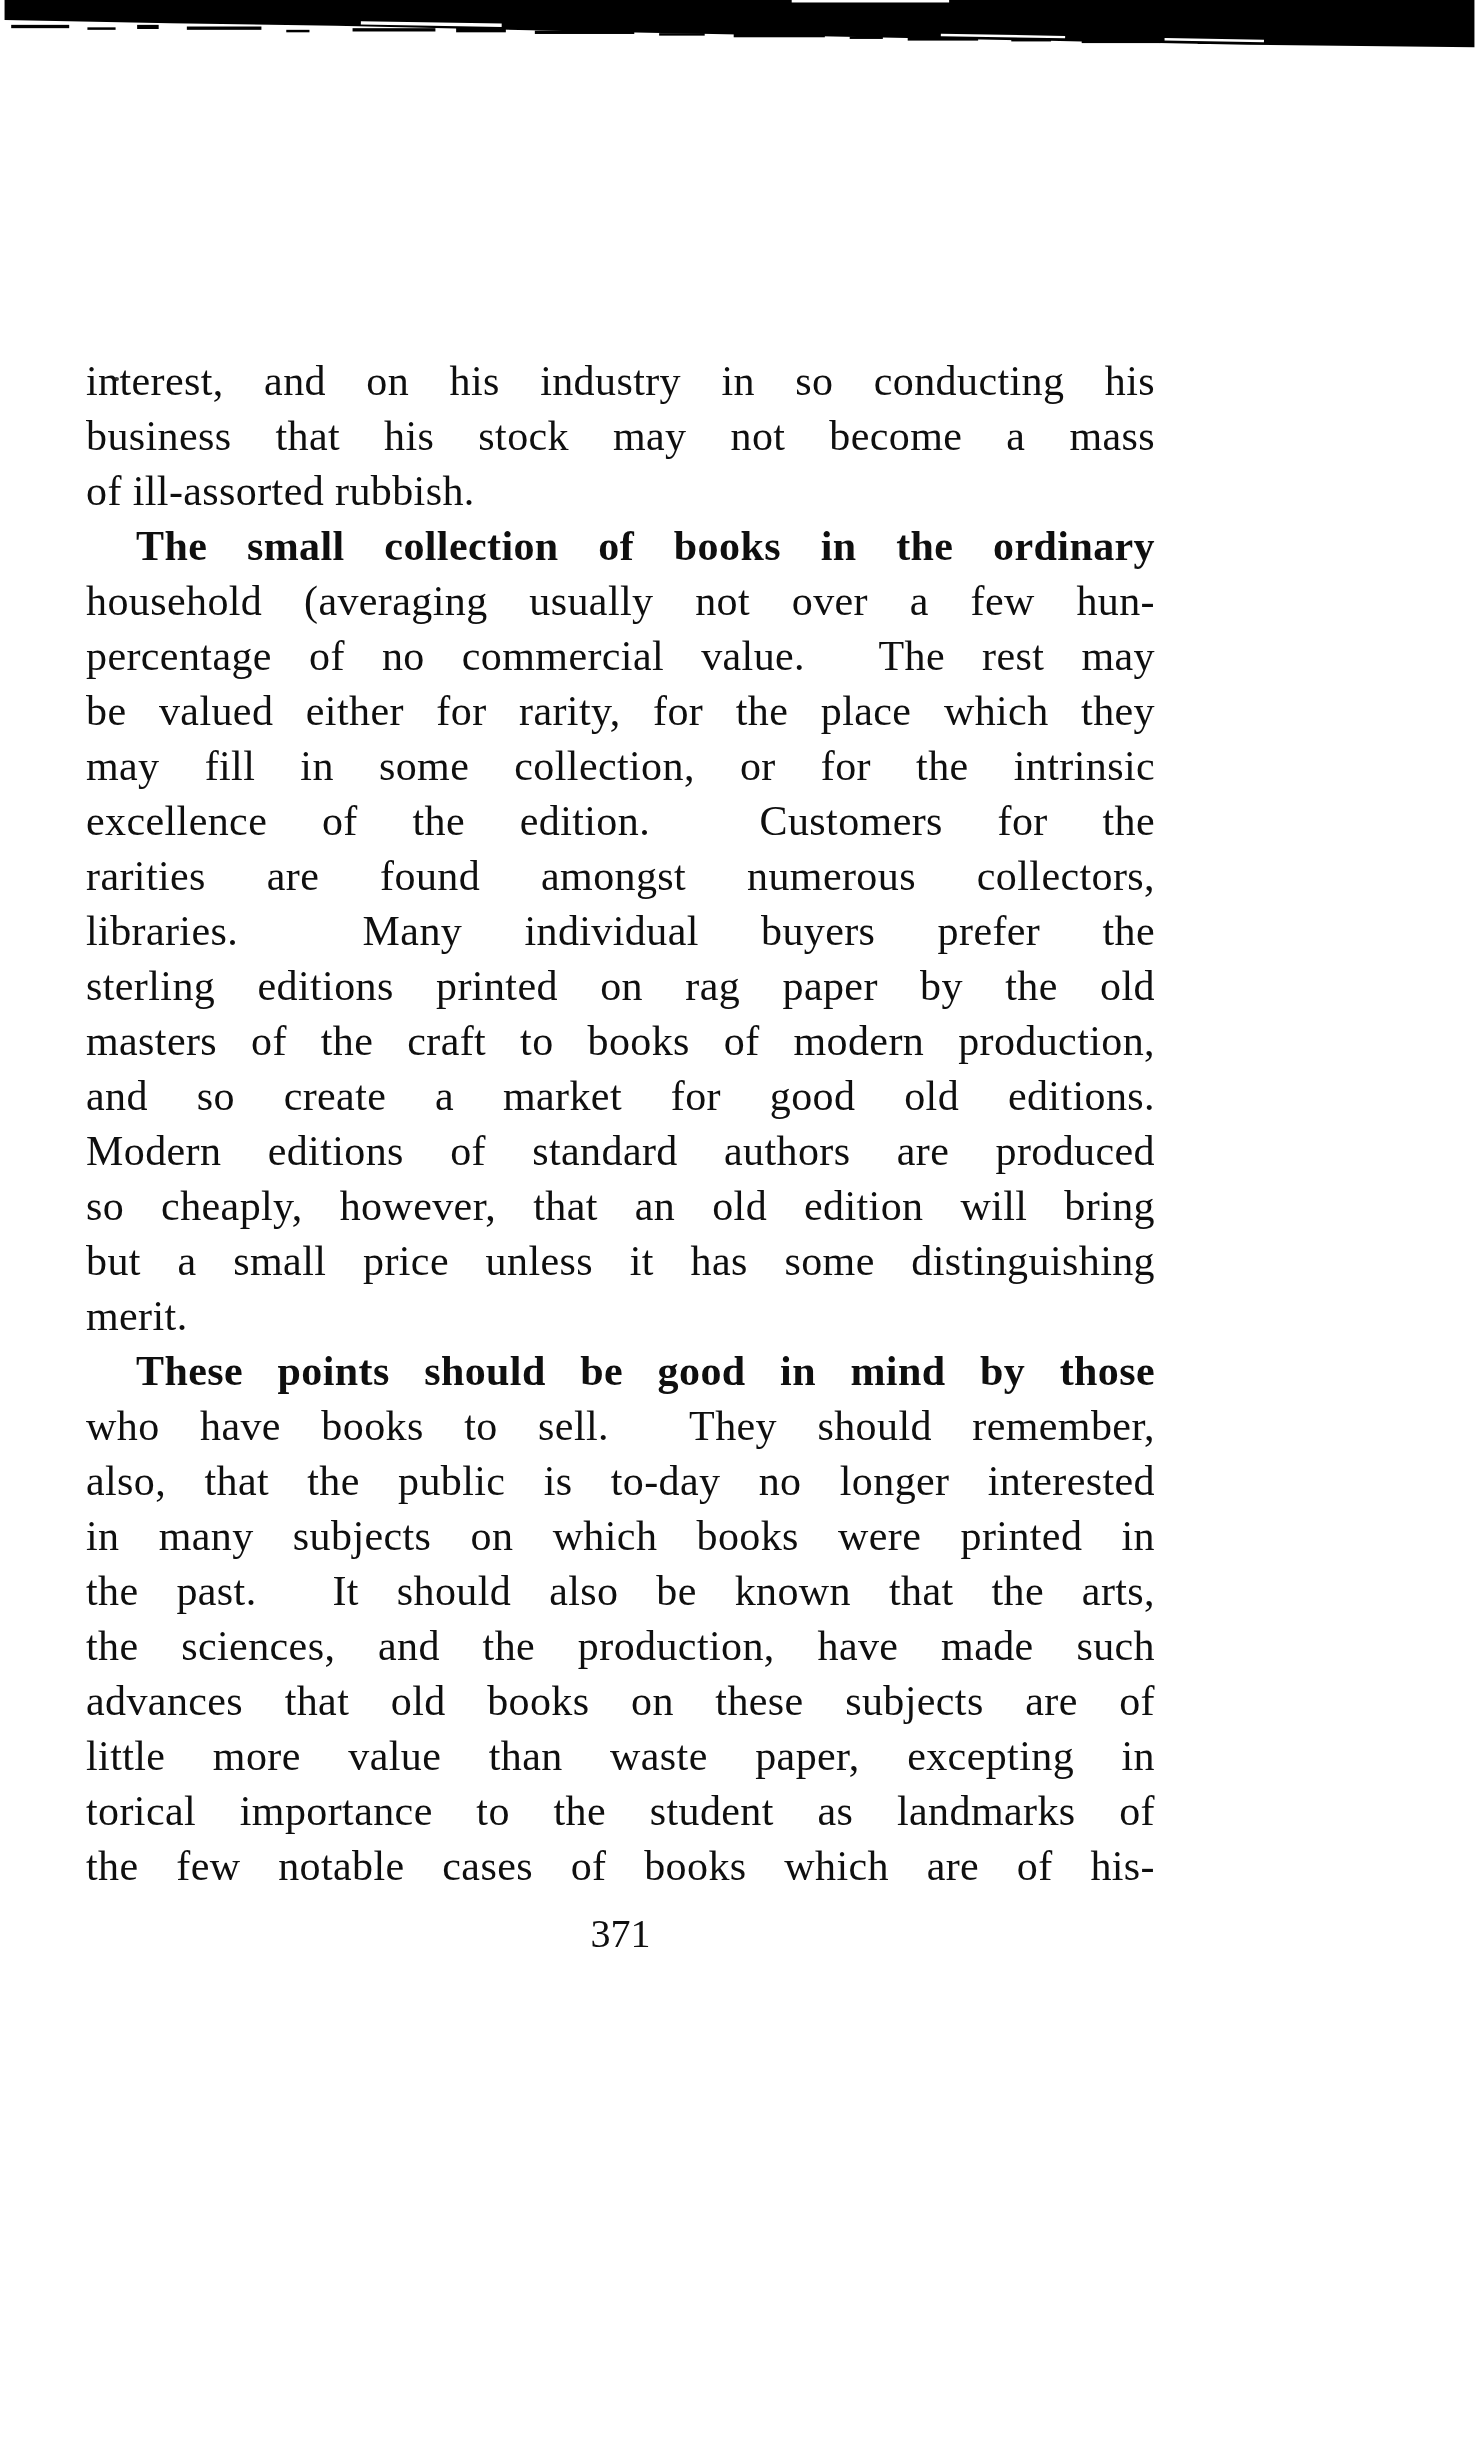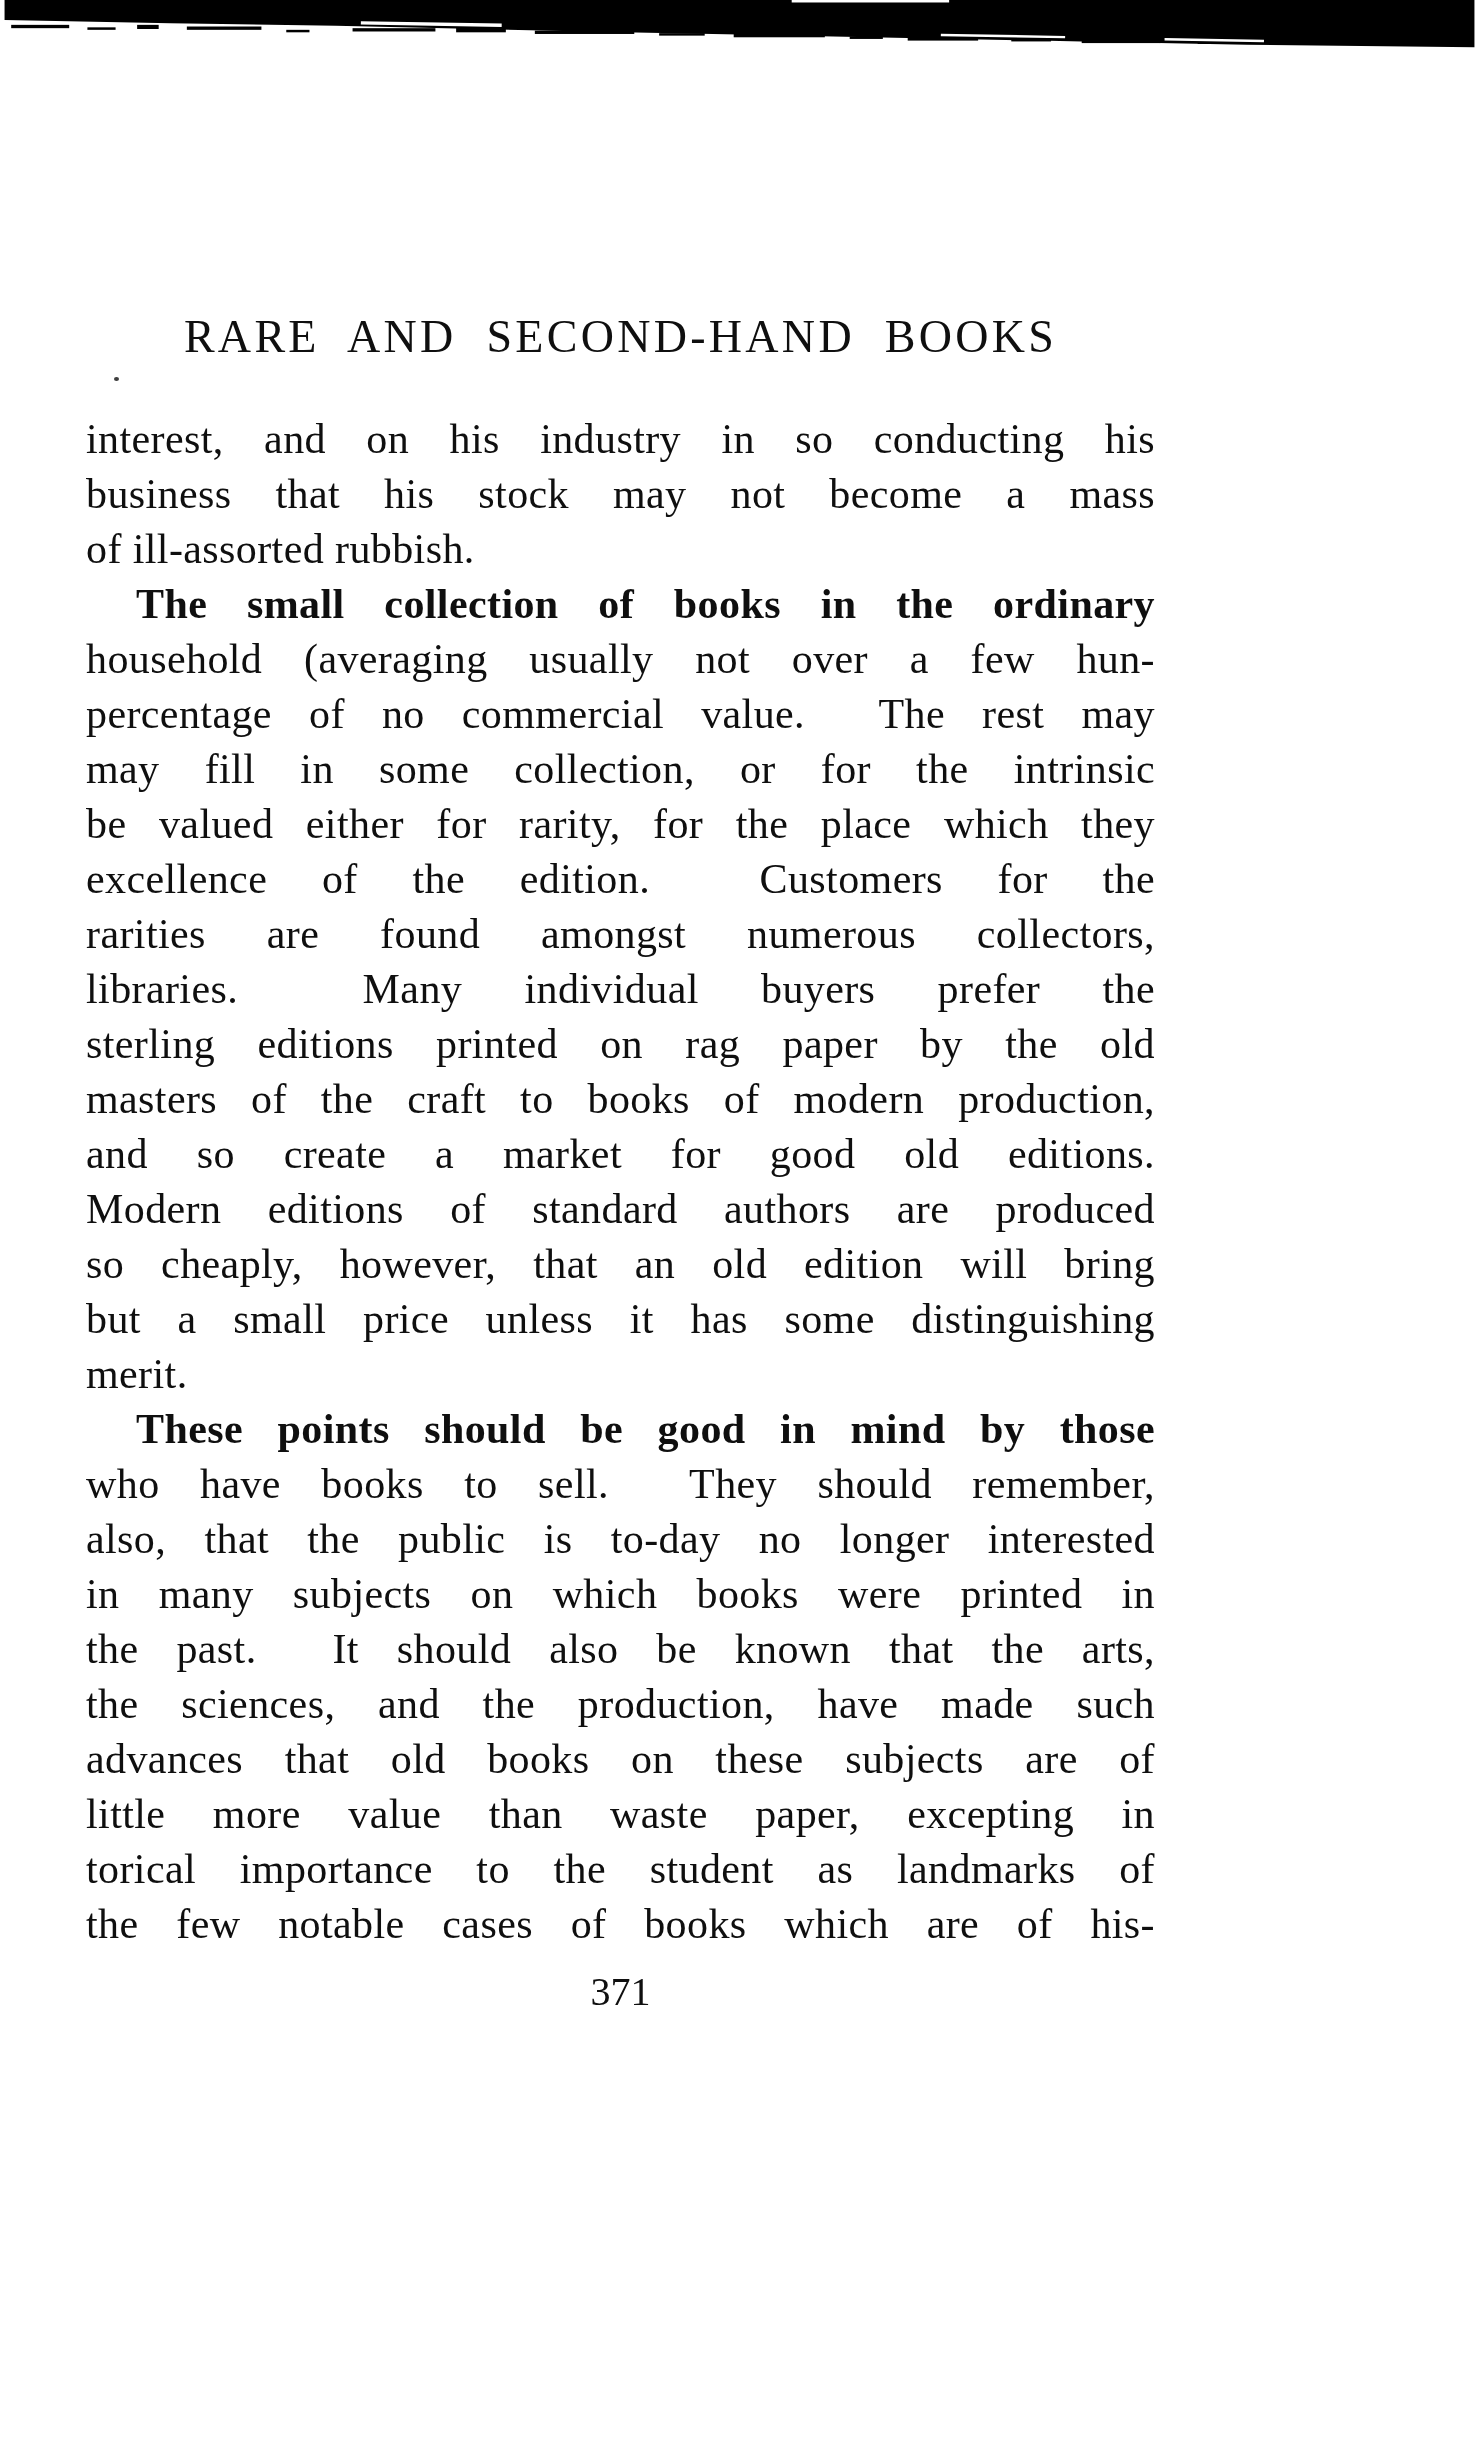--- a/index.html
+++ b/index.html
@@ -88,36 +88,35 @@
 
       <rect fill="#ffffff" x="430" y="27" width="170" height="4" transform="rotate(1 515 29)"></rect>
       <rect fill="#ffffff" x="1130" y="42" width="150" height="3" transform="rotate(1 1205 43)"></rect>
       <rect fill="#ffffff" x="1400" y="47" width="120" height="3" transform="rotate(1 1460 48)"></rect>
       <rect fill="#ffffff" x="950" y="0" width="190" height="3"></rect>
     </g>
   </svg>
 
   <div class="content">
 
-    <h1 class="title">RARE AND SECOND-HAND BOOKS</h1>
 
     <div class="body-text">
 
       <div class="paragraph">
         <div class="line">interest, and on his industry in so conducting his</div>
         <div class="line">business that his stock may not become a mass</div>
         <div class="line end">of ill-assorted rubbish.</div>
       </div>
 
       <div class="paragraph">
         <div class="line indent">The small collection of books in the ordinary</div>
         <div class="line">household (averaging usually not over a few hun-</div>
         <div class="line">percentage of no commercial value.&nbsp; The rest may</div>
+        <div class="line">be valued either for rarity, for the place which they</div>
         <div class="line">may fill in some collection, or for the intrinsic</div>
-        <div class="line">be valued either for rarity, for the place which they</div>
         <div class="line">excellence of the edition.&nbsp; Customers for the</div>
         <div class="line">rarities are found amongst numerous collectors,</div>
         <div class="line">libraries.&nbsp; Many individual buyers prefer the</div>
         <div class="line">sterling editions printed on rag paper by the old</div>
         <div class="line">masters of the craft to books of modern production,</div>
         <div class="line">and so create a market for good old editions.</div>
         <div class="line">Modern editions of standard authors are produced</div>
         <div class="line">so cheaply, however, that an old edition will bring</div>
         <div class="line">but a small price unless it has some distinguishing</div>
         <div class="line end">merit.</div>

